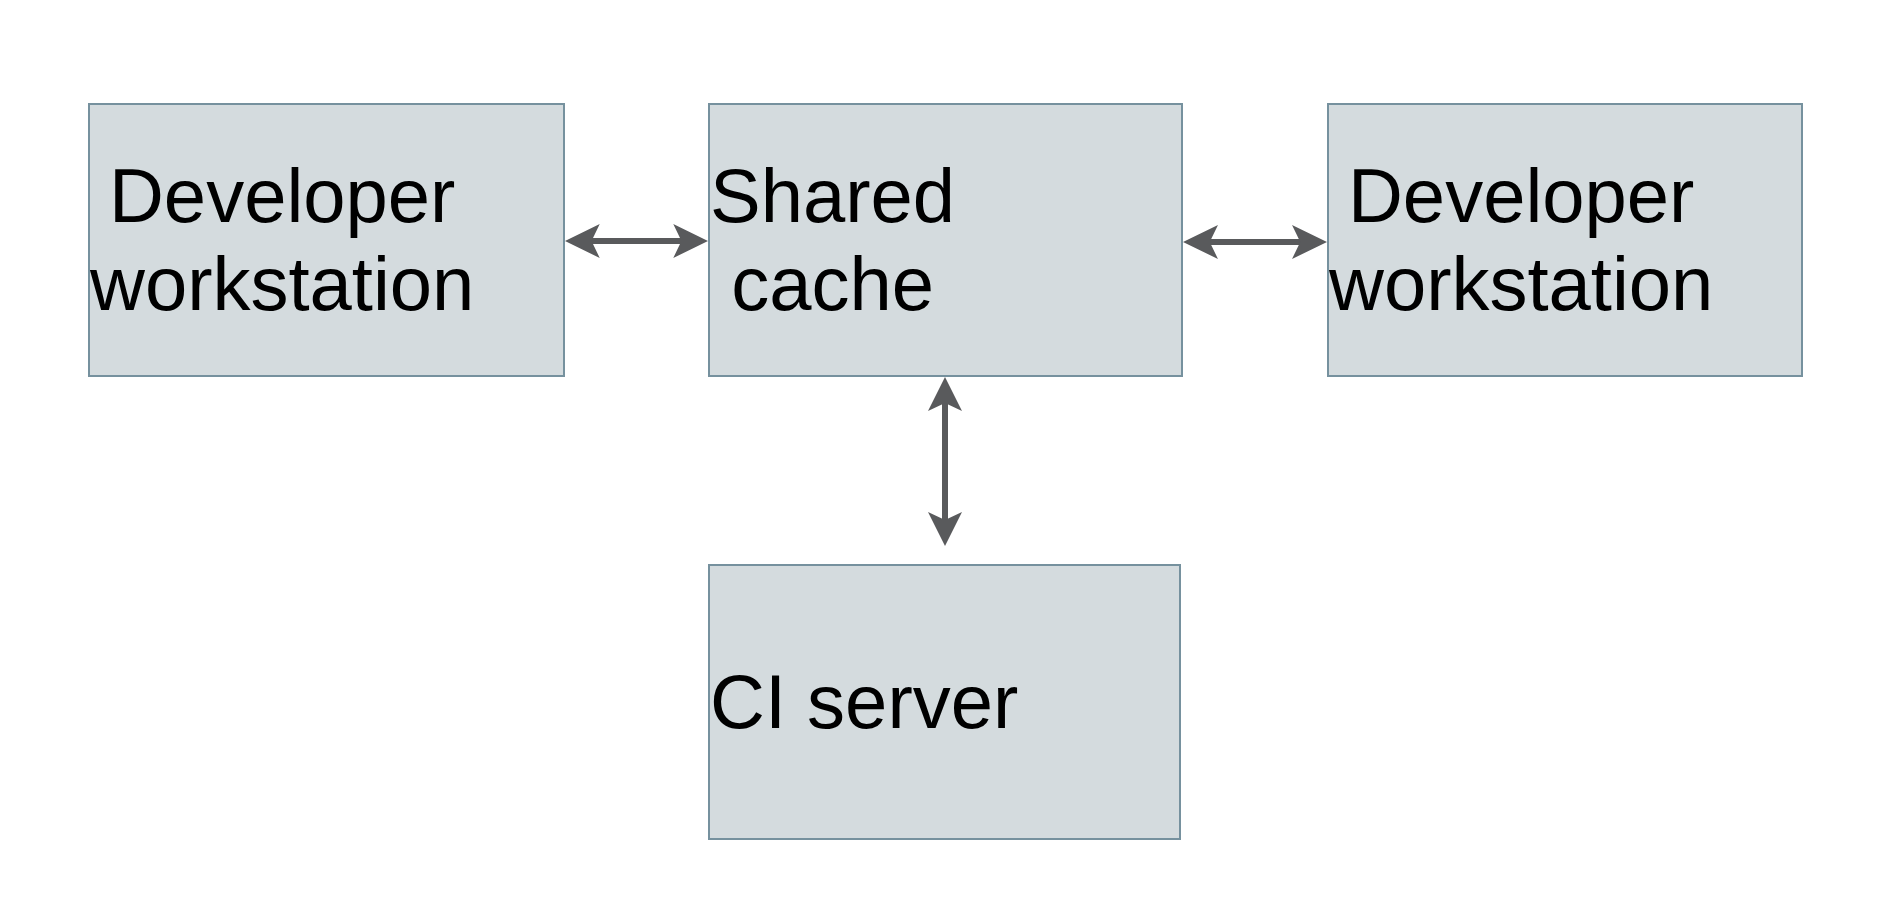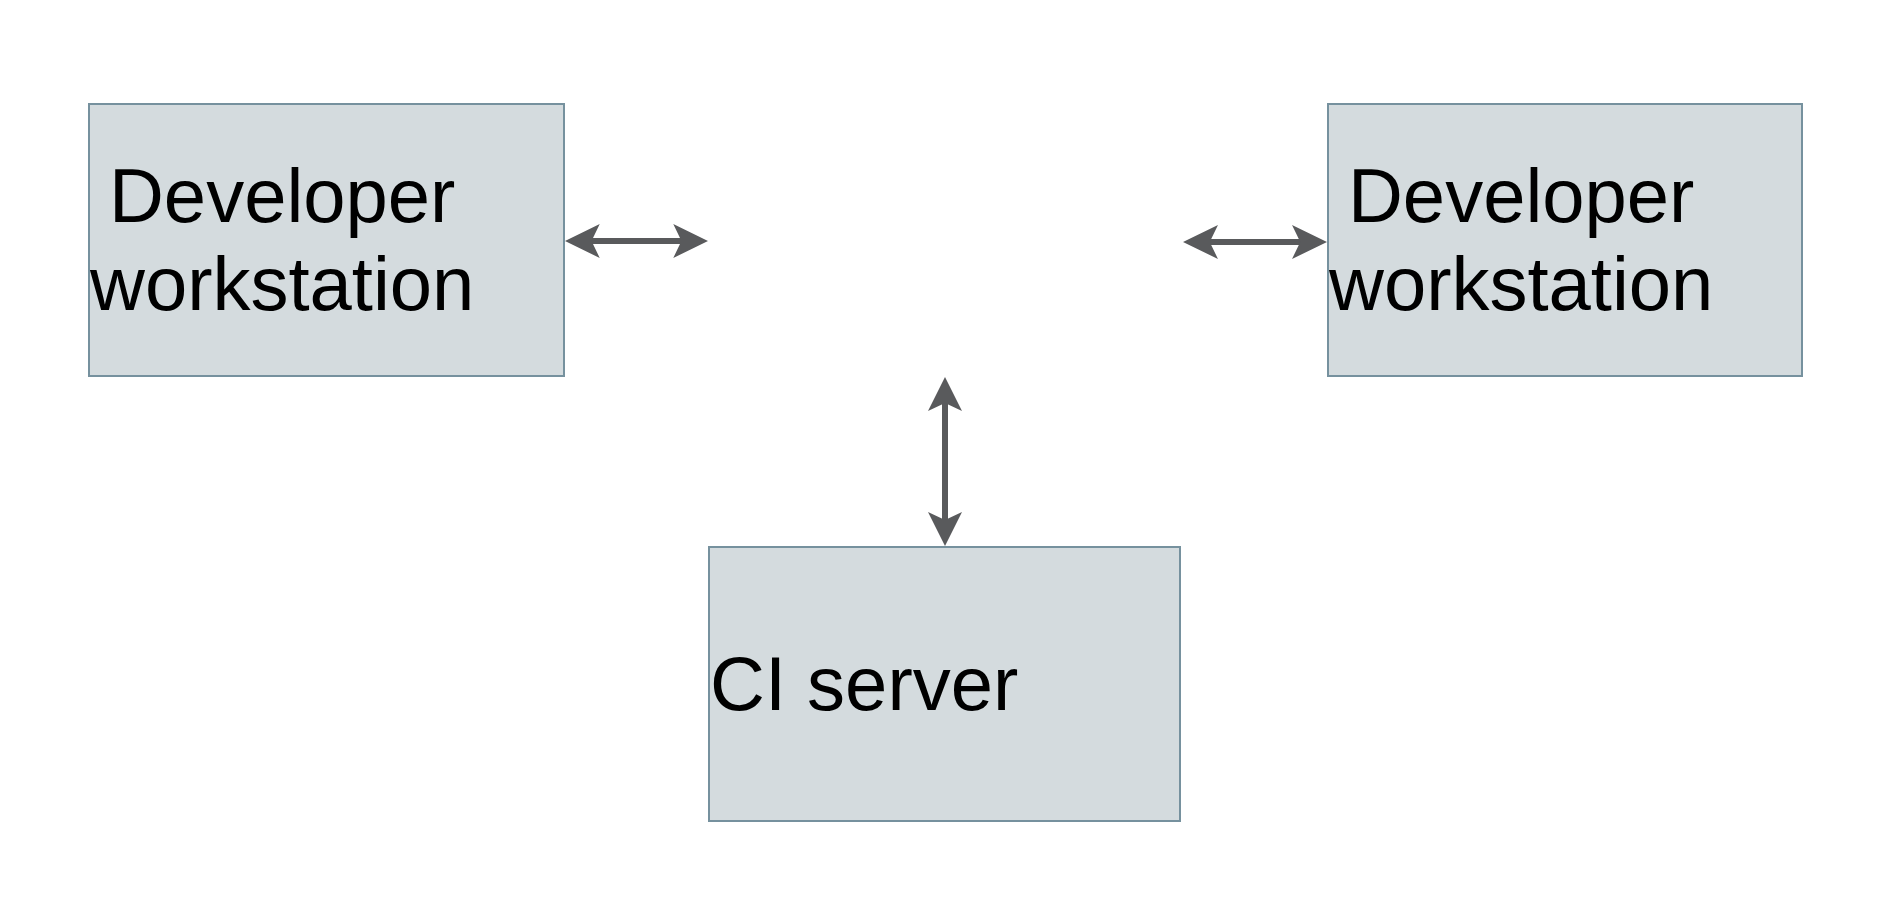--- a/index.html
+++ b/index.html
@@ -30,40 +30,44 @@
   }
   .node-label {
     font-size: 76px;
     line-height: 88px;
     color: var(--text);
     white-space: pre-line;
   }
   #node-dev-left   { left: 88px;   top: 103px; width: 477px; height: 274px; }
   #node-cache      { left: 708px;  top: 103px; width: 475px; height: 274px; }
   #node-dev-right  { left: 1327px; top: 103px; width: 476px; height: 274px; }
-  #node-ci         { left: 708px;  top: 546px; width: 473px; height: 276px; }
+  #node-ci         { left: 708px;  top: 564px; width: 473px; height: 276px; }
   .arrow {
     position: absolute;
     color: var(--arrow);
     display: block;
   }
   #arrow-left  { left: 565px;  top: 221px; width: 143px; height: 40px; }
   #arrow-right { left: 1183px; top: 222px; width: 144px; height: 40px; }
   #arrow-down  { left: 925px;  top: 377px; width: 40px;  height: 169px; }
 </style>
 </head>
 <body>
 
 <div class="canvas">
 
   <div class="node" id="node-dev-left">
     <span class="node-label">Developer
 workstation</span>
   </div>
 
+  <div class="node" id="node-cache">
+    <span class="node-label">Shared
+cache</span>
+  </div>
 
   <div class="node" id="node-dev-right">
     <span class="node-label">Developer
 workstation</span>
   </div>
 
   <div class="node" id="node-ci">
     <span class="node-label">CI server</span>
   </div>
 

